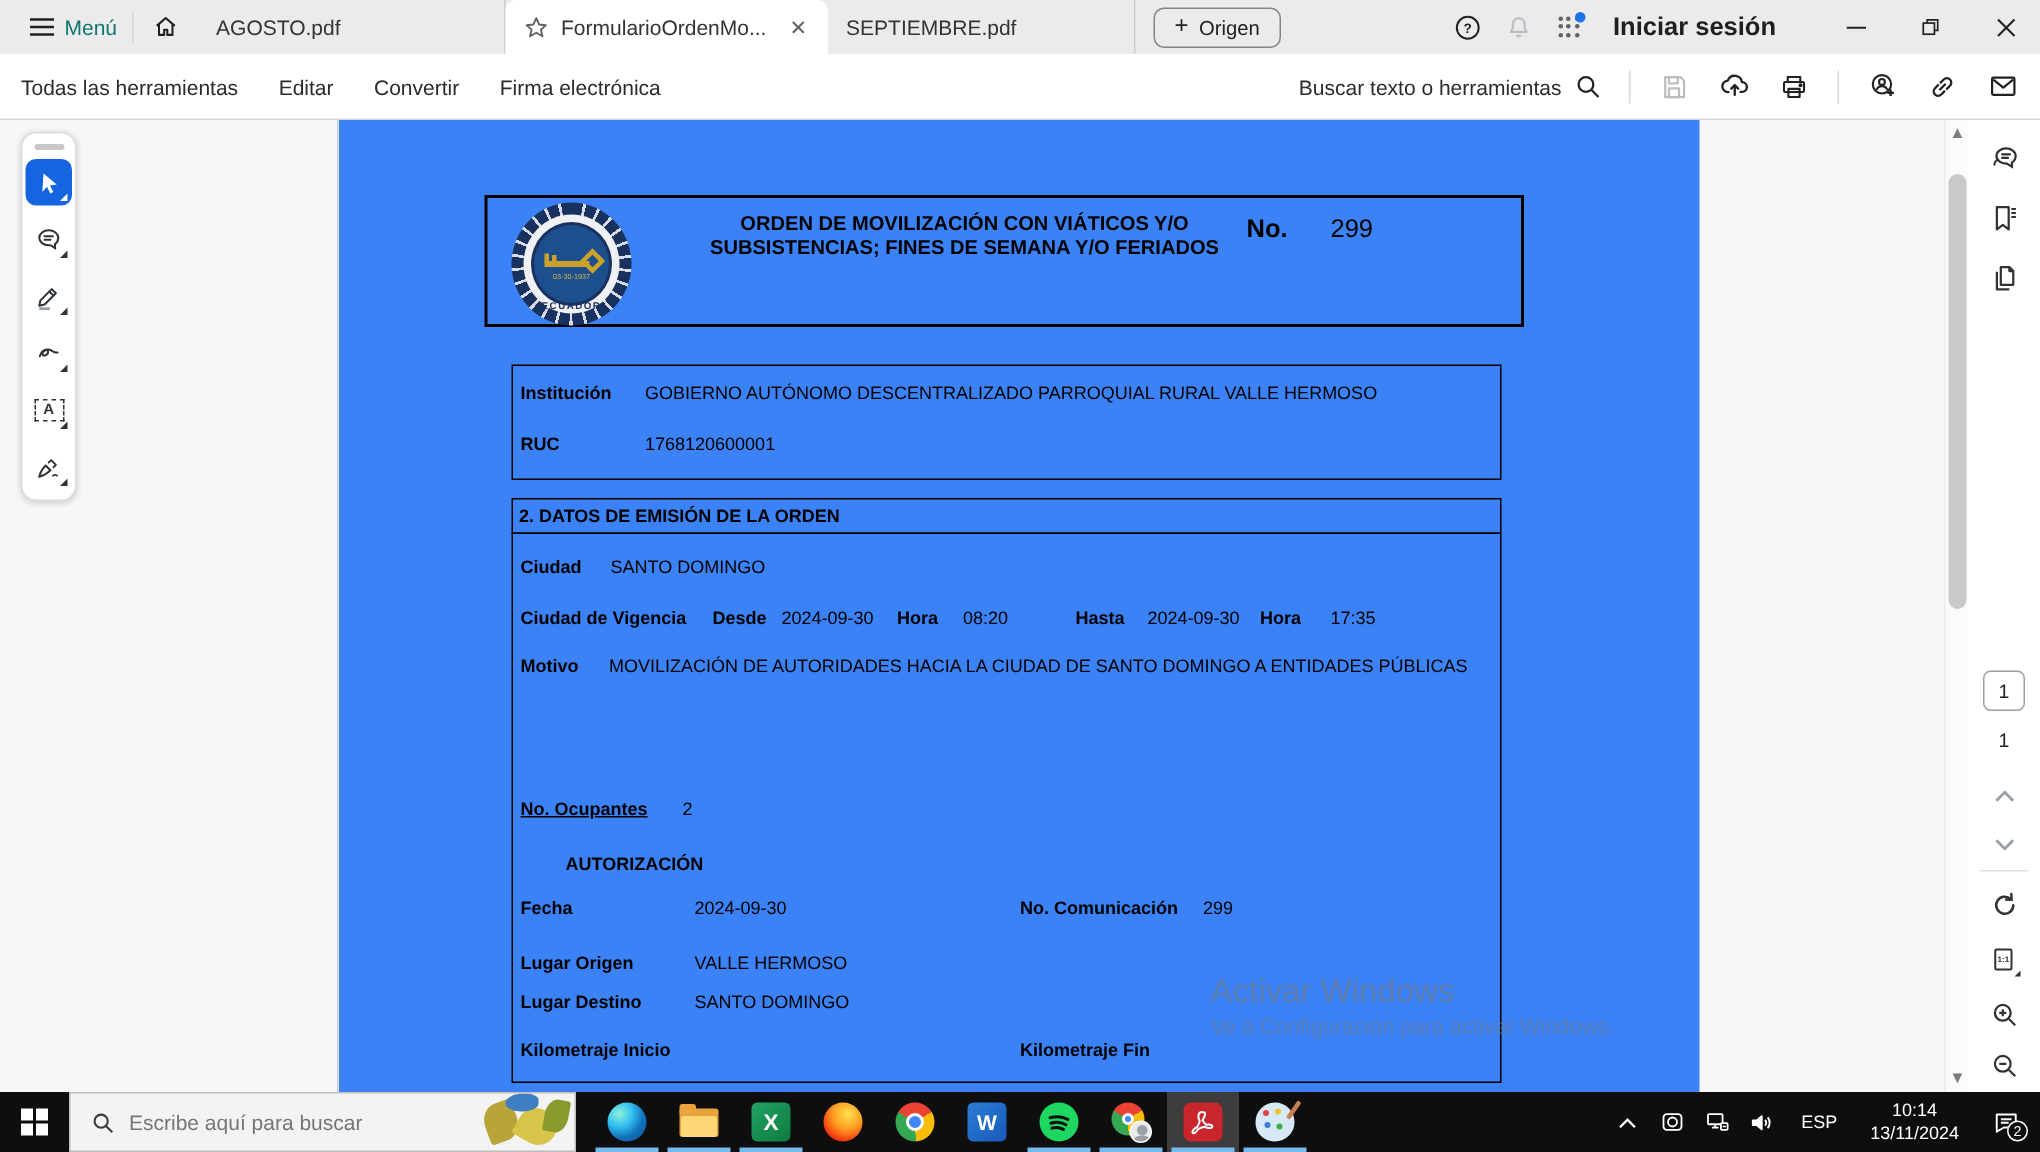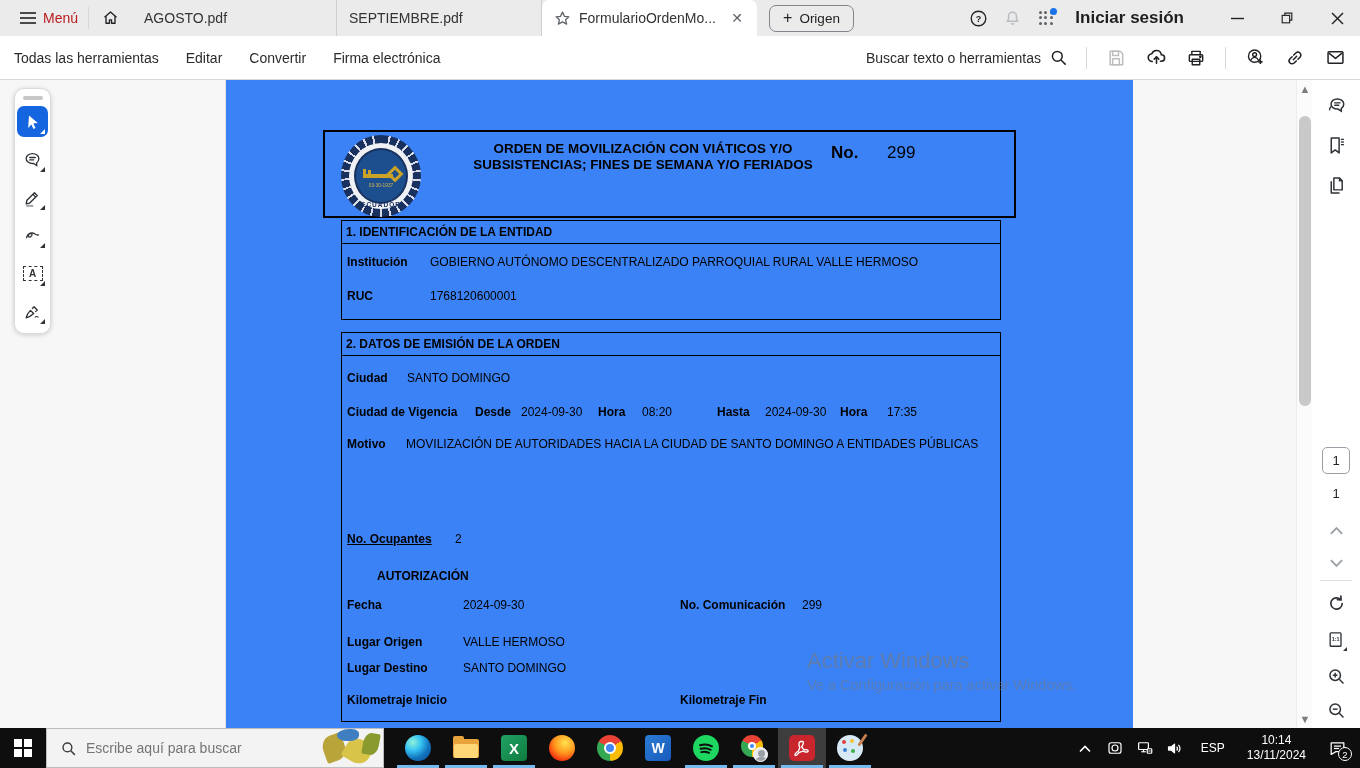--- a/index.html
+++ b/index.html
@@ -2,21 +2,21 @@
 <html><head>
 <meta charset="utf-8">
 <style>
   * { margin:0; padding:0; box-sizing:border-box; }
   html,body { width:1360px; height:768px; overflow:hidden; }
   body { font-family:"Liberation Sans", sans-serif; position:relative; background:#fff; color:#333; }
 
   
   .titlebar { position:absolute; top:0; left:0; width:1360px; height:36px; background:#ebebec; display:flex; align-items:stretch; }
   .tb-left { display:flex; align-items:center; padding-left:10px; }
-  .menu-btn { display:flex; align-items:center; gap:7px; padding:0 10px; cursor:pointer; font-size:14px; color:#b91c1c; }
+  .menu-btn { display:flex; align-items:center; gap:7px; padding:0 10px; cursor:pointer; font-size:14px; color:#0f766e; }
   .home-btn { padding:0 12px; display:flex; align-items:center; border-left:1px solid #d7d7d7; height:22px; }
   .tab { width:205px; display:flex; align-items:center; padding:0 12px; font-size:14px; color:#333; border-right:1px solid #cfcfcf; }
   .tab.active { background:#fff; border-right:none; border-radius:7px 7px 0 0; width:215px; gap:8px; }
   .tab .tab-label { flex:1; white-space:nowrap; overflow:hidden; }
   .tab-close { font-size:14px; color:#5f6368; padding:0 2px; }
   .crear-btn { margin-left:12px; align-self:center; height:27px; display:flex; align-items:center; gap:7px; border:1px solid #80868b; border-radius:7px; padding:0 13px; font-size:13.5px; color:#222; background:transparent; }
   .crear-plus { font-size:16px; line-height:1; }
   .tb-right { margin-left:auto; display:flex; align-items:center; gap:4px; }
   .tb-icon { width:30px; height:30px; display:flex; align-items:center; justify-content:center; }
   .signin { font-size:17px; font-weight:600; color:#1f1f1f; margin:0 26px 0 10px; }
@@ -151,31 +151,31 @@
         <svg width="19" height="18" viewBox="0 0 24 24" fill="none" stroke="#202124" stroke-width="1.8" stroke-linejoin="round">
             <path d="M4 11l8-7 8 7"></path>
             <path d="M6 9.5V19h4.6v-4.6h2.8V19H18V9.5"></path>
           </svg>
       </span>
     </div>
   </div>
   <div class="tab">
     <span class="tab-label">AGOSTO.pdf</span>
   </div>
-  <div class="tab">
-    <span class="tab-label">SEPTIEMBRE.pdf</span>
-  </div>
   <div class="tab active">
     <span>
       <svg width="17" height="17" viewBox="0 0 24 24" fill="none" stroke="#5f6368" stroke-width="1.8" stroke-linejoin="round">
           <polygon points="12,3 14.8,9 21,9.6 16.4,13.8 17.8,20 12,16.7 6.2,20 7.6,13.8 3,9.6 9.2,9"></polygon>
         </svg>
     </span>
     <span class="tab-label">FormularioOrdenMo...</span>
     <span class="tab-close">✕</span>
+  </div>
+  <div class="tab">
+    <span class="tab-label">SEPTIEMBRE.pdf</span>
   </div>
   <button class="crear-btn">
     <span class="crear-plus">+</span>
     <span>Origen</span>
   </button>
   <div class="tb-right">
     <div class="tb-icon">
       <svg width="19" height="19" viewBox="0 0 24 24">
           <circle cx="12" cy="12" r="9.2" fill="none" stroke="#202124" stroke-width="1.7"></circle>
           <text x="12" y="16.2" text-anchor="middle" font-size="11.5" font-weight="bold" fill="#202124" font-family="Liberation Sans, sans-serif">?</text>
@@ -303,23 +303,20 @@
             <div class="seal-date">03-30-1937</div>
           </div>
           <div class="seal-country">ECUADOR</div>
         </div>
       </div>
       <div class="doc-title">ORDEN DE MOVILIZACIÓN CON VIÁTICOS Y/O SUBSISTENCIAS; FINES DE SEMANA Y/O FERIADOS</div>
       <div class="doc-no-lbl">No.</div>
       <div class="doc-no-val">299</div>
     </div>
 
-    <div class="box box1" style="left:115px; top:140px; width:660px; height:24px;">
-      <span class="l" style="left:4px; top:4px;">1. IDENTIFICACIÓN DE LA ENTIDAD</span>
-    </div>
     <div class="box box1" style="left:115px; top:163px; width:660px; height:77px;">
       <span class="l" style="left:5px; top:11px;">Institución</span>
       <span class="v" style="left:88px; top:11px;">GOBIERNO AUTÓNOMO DESCENTRALIZADO PARROQUIAL RURAL VALLE HERMOSO</span>
       <span class="l" style="left:5px; top:45px;">RUC</span>
       <span class="v" style="left:88px; top:45px;">1768120600001</span>
     </div>
 
     <div class="box box1" style="left:115px; top:252px; width:660px; height:24px;">
       <span class="l" style="left:4px; top:4px;">2. DATOS DE EMISIÓN DE LA ORDEN</span>
     </div>

